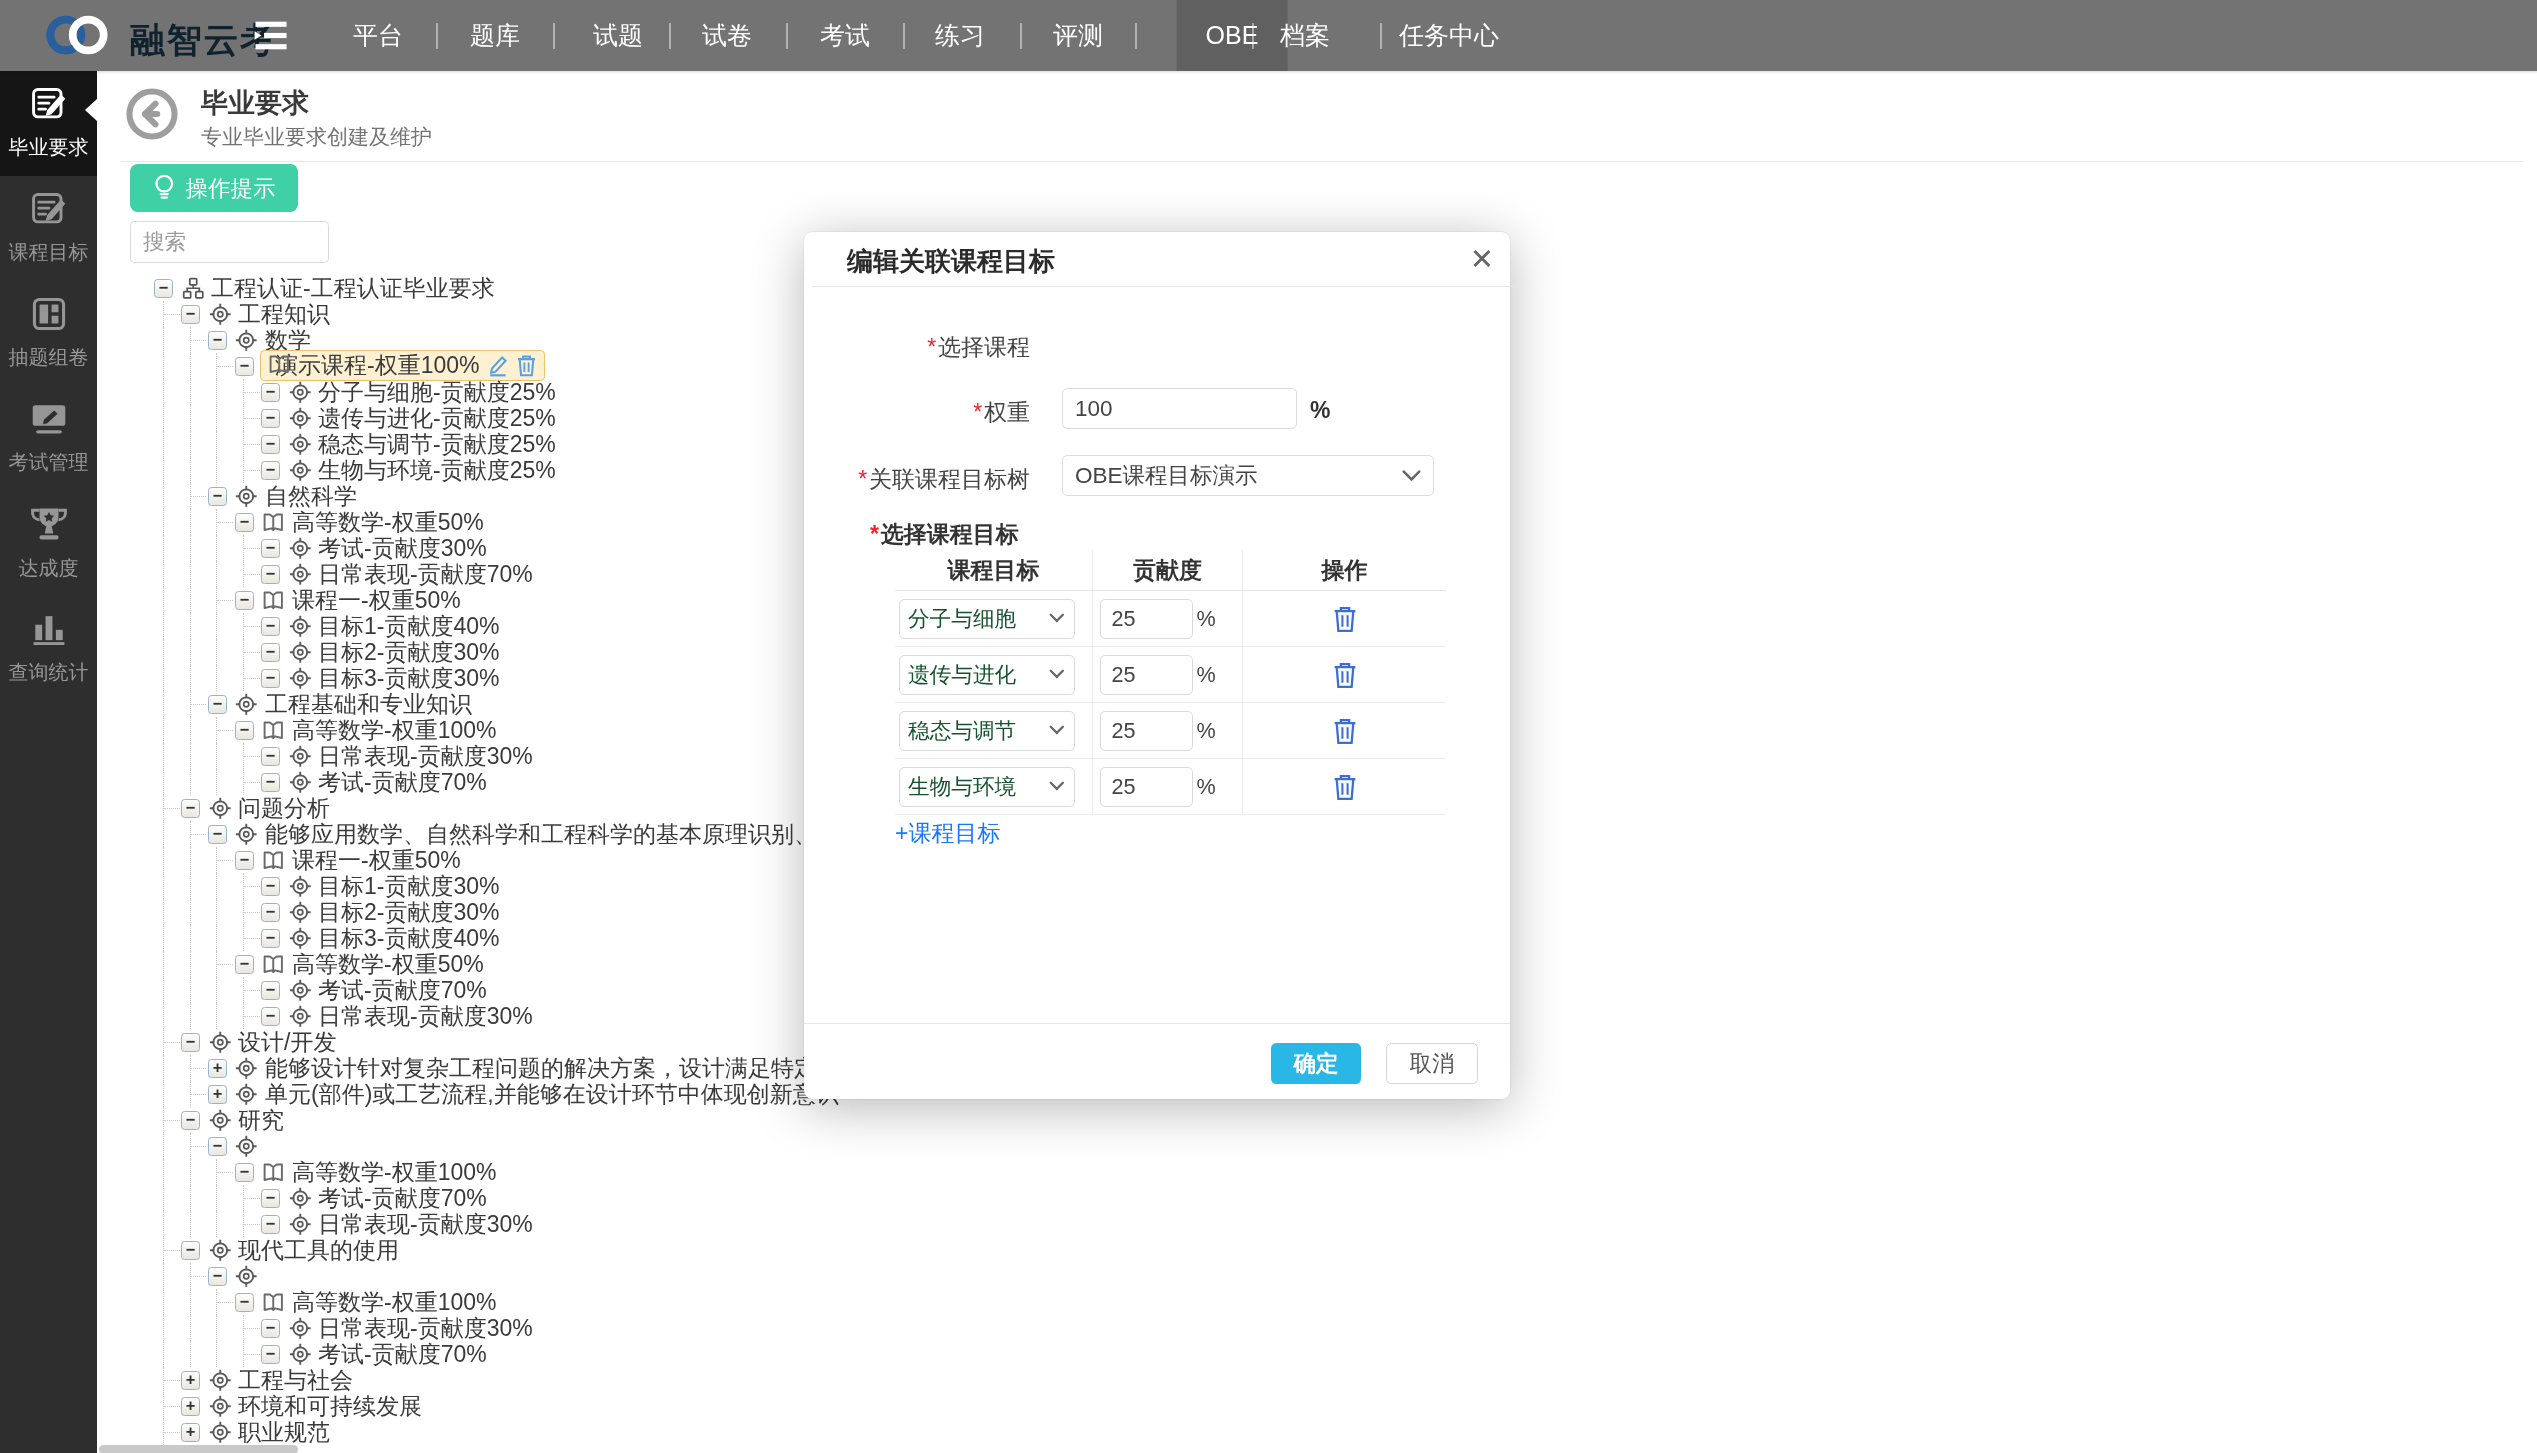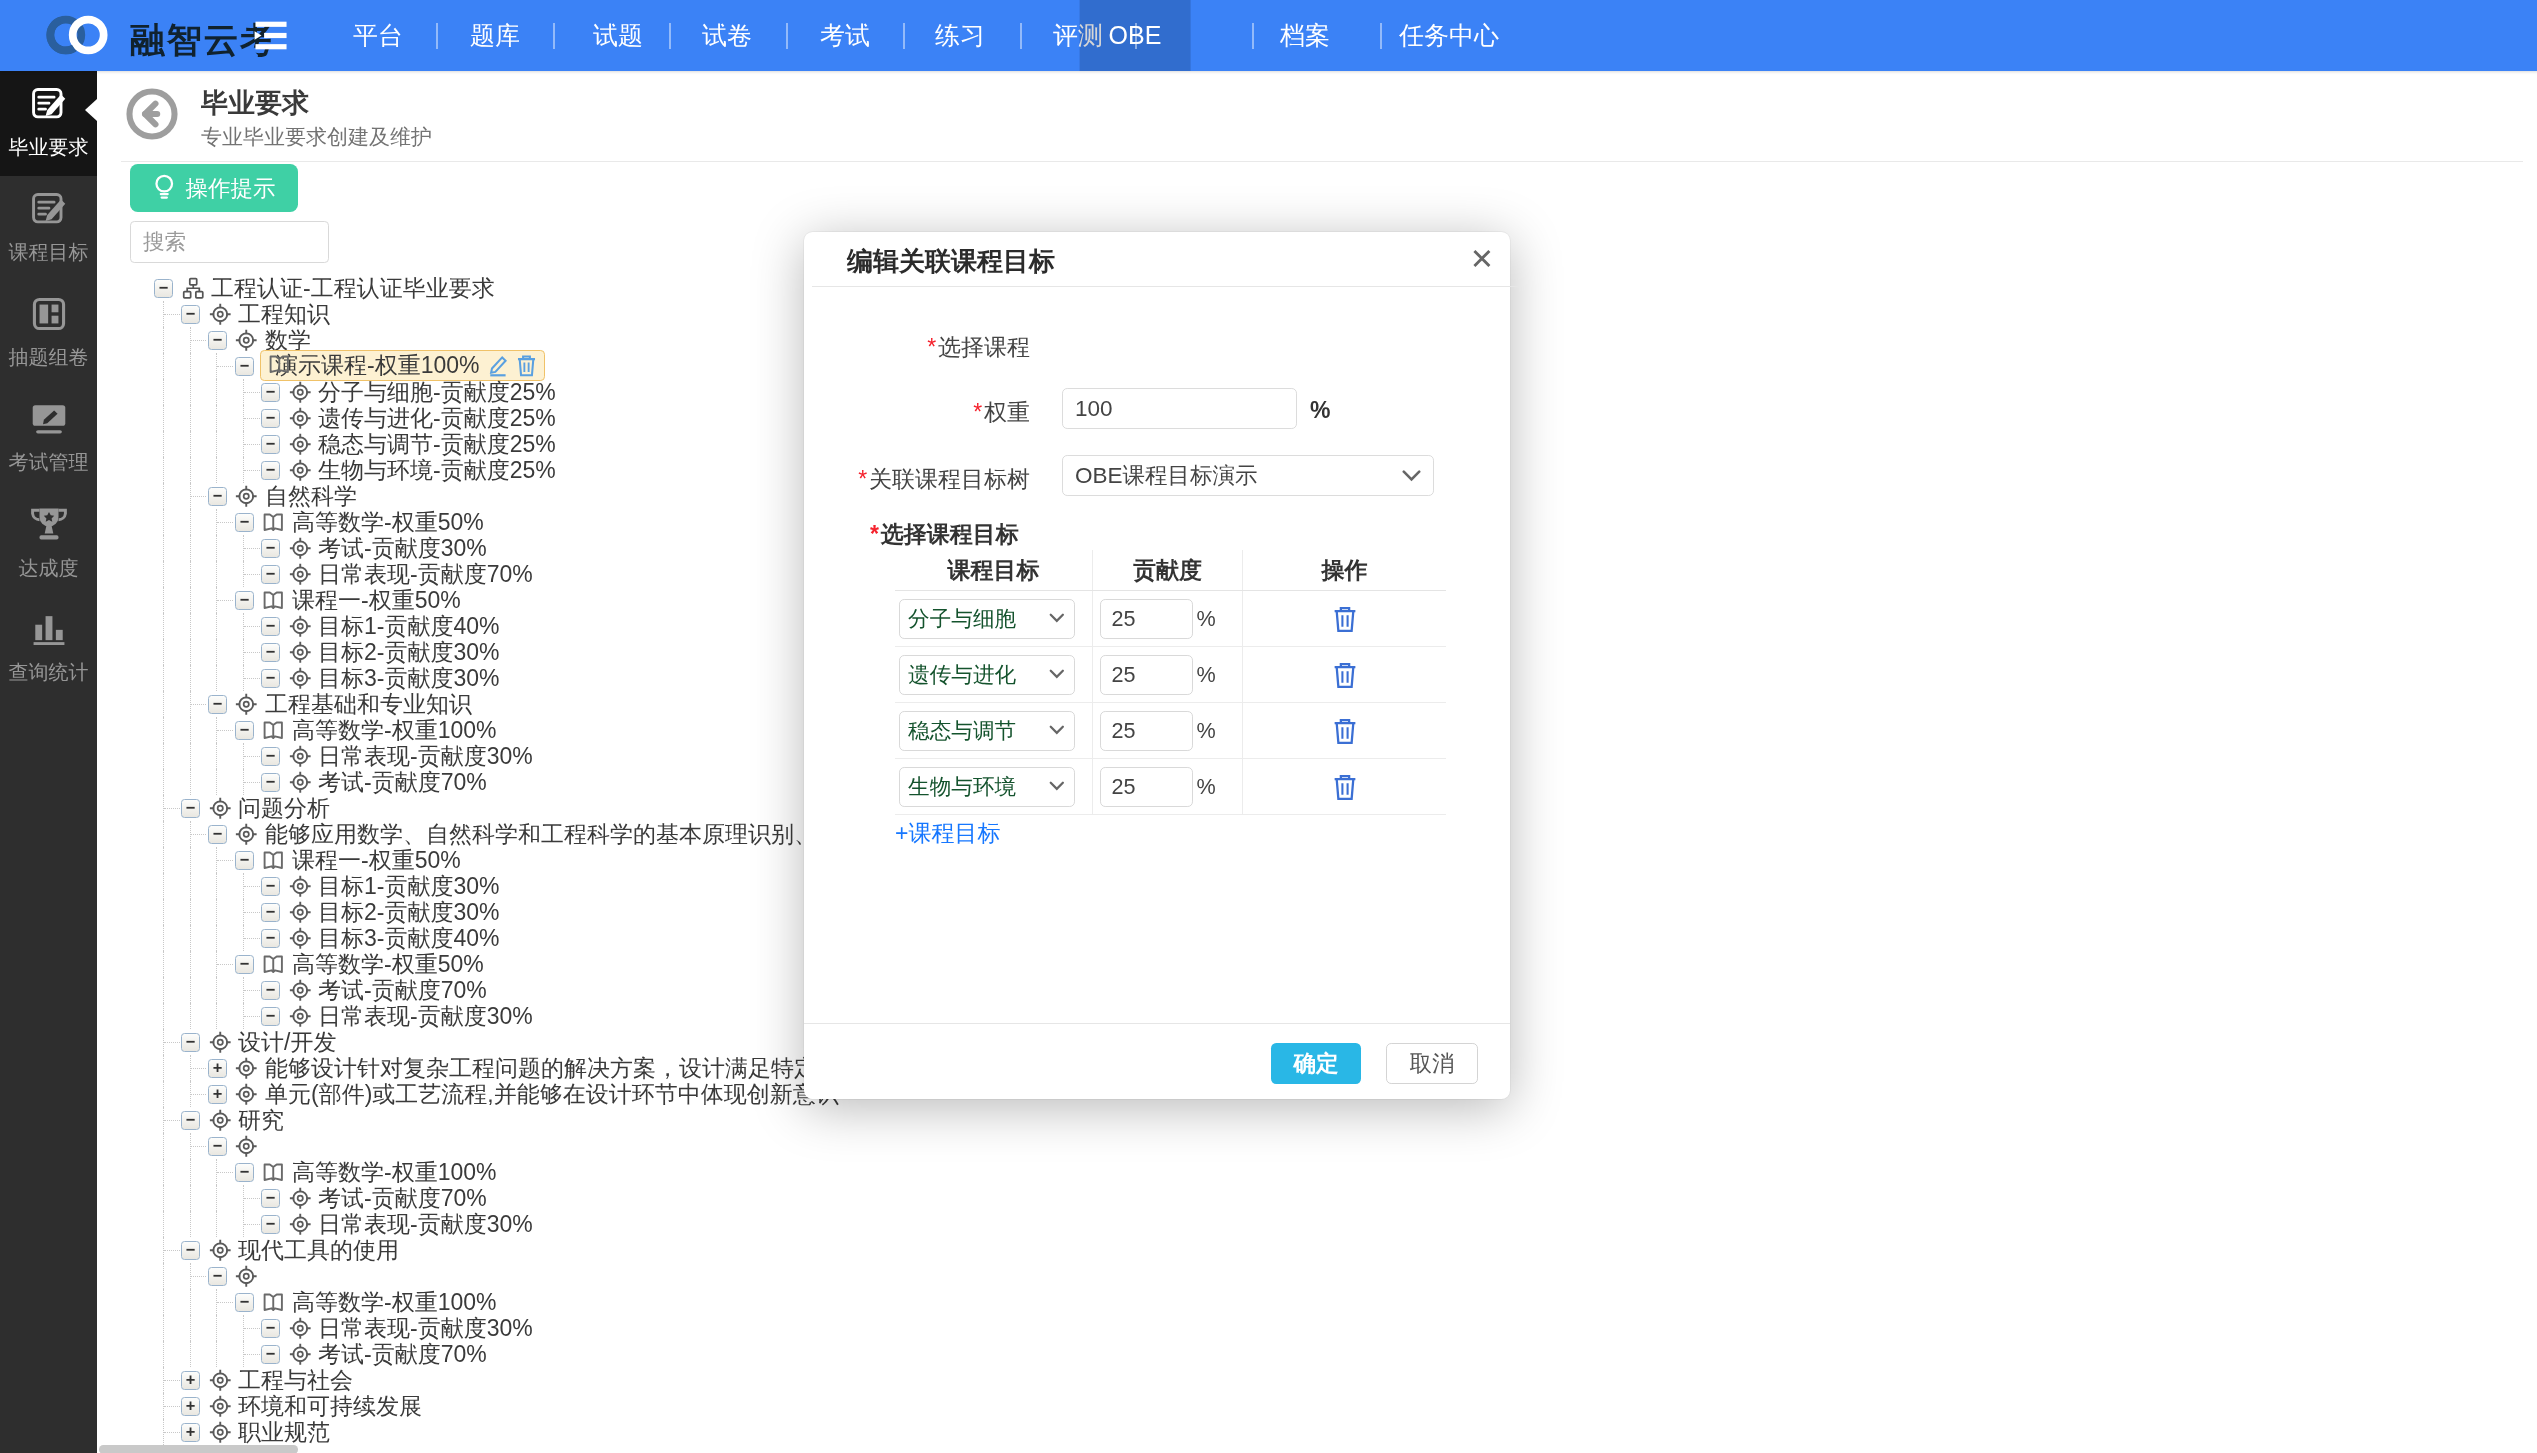--- a/index.html
+++ b/index.html
@@ -1,20 +1,20 @@
 <!DOCTYPE html>
 <html style="font-size:14px"><head>
 <meta charset="utf-8">
 <style>
   html,body{margin:0;padding:0;background:#fff;}
   #app{position:relative;width:2538px;height:1453px;overflow:hidden;
        font-family:"Liberation Sans","DejaVu Sans",sans-serif;color:#333;}
 
   
-  .navbar{position:absolute;left:0;top:0;width:2538px;height:71px;background:#3b82f6;z-index:30;
+  .navbar{position:absolute;left:0;top:0;width:2538px;height:71px;background:#737373;z-index:30;
           box-shadow:0 0.9px 2.6px rgba(0,0,0,.15);}
   .brand-mark{position:absolute;left:40px;top:10.4px;width:74px;height:50px;}
   .brand-title{position:absolute;left:130px;top:17.3px;font-size:35px;font-weight:bold;color:#10222e;letter-spacing:1.7px;}
   .fold-icon{position:absolute;left:252px;top:19px;width:38px;height:33px;}
   .nav-item{position:absolute;top:0;height:71px;line-height:71px;color:#fff;font-size:25px;
             padding:0 29px;transform:translateX(-50%);white-space:nowrap;}
   .nav-item.active{background:rgba(0,0,0,.16);}
   .nav-div{position:absolute;top:22.5px;width:1.7px;height:26px;background:rgba(255,255,255,.45);}
   .nav-right{position:absolute;right:0;top:0;height:71px;}
 
@@ -114,21 +114,21 @@
       <path d="M11 19 L3 14 v10 z" fill="#fff"></path>
     </svg>
     <div id="nav-items">
         <div class="nav-item" style="left: 378px;">平台</div>
         <div class="nav-item" style="left: 495px;">题库</div>
         <div class="nav-item" style="left: 618px;">试题</div>
         <div class="nav-item" style="left: 727px;">试卷</div>
         <div class="nav-item" style="left: 845px;">考试</div>
         <div class="nav-item" style="left: 960px;">练习</div>
         <div class="nav-item" style="left: 1078px;">评测</div>
-        <div class="nav-item active" style="left: 1135px;">OBE</div>
+        <div class="nav-item active" style="left: 1232px;">OBE</div>
         <div class="nav-item" style="left: 1305px;">档案</div>
         <div class="nav-item" style="left: 1449px;">任务中心</div>
         <div class="nav-div" style="left: 436px;"></div>
         <div class="nav-div" style="left: 553px;"></div>
         <div class="nav-div" style="left: 669px;"></div>
         <div class="nav-div" style="left: 786px;"></div>
         <div class="nav-div" style="left: 903px;"></div>
         <div class="nav-div" style="left: 1020px;"></div>
         <div class="nav-div" style="left: 1135px;"></div>
         <div class="nav-div" style="left: 1252px;"></div>

